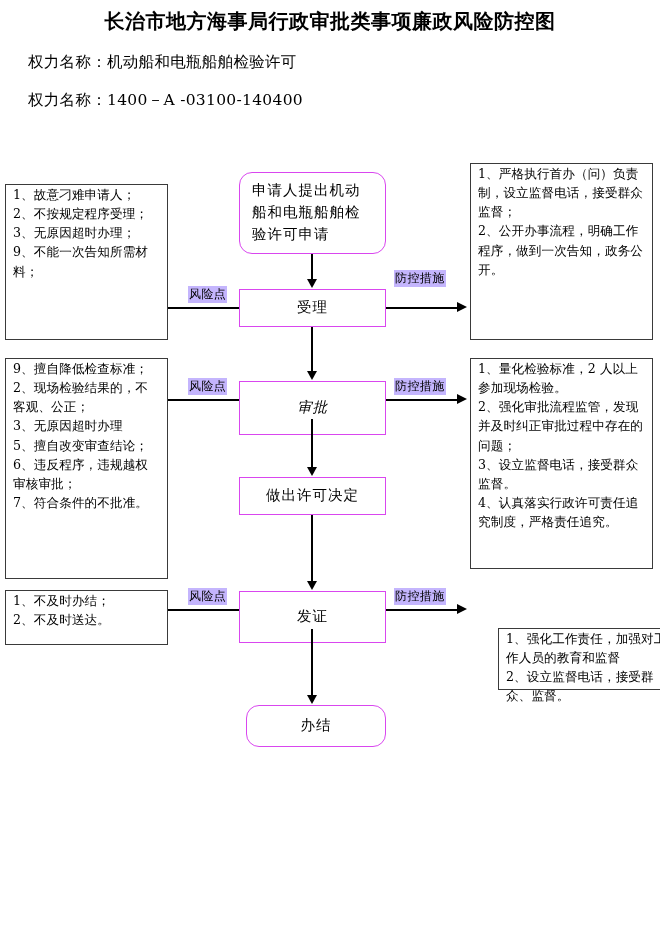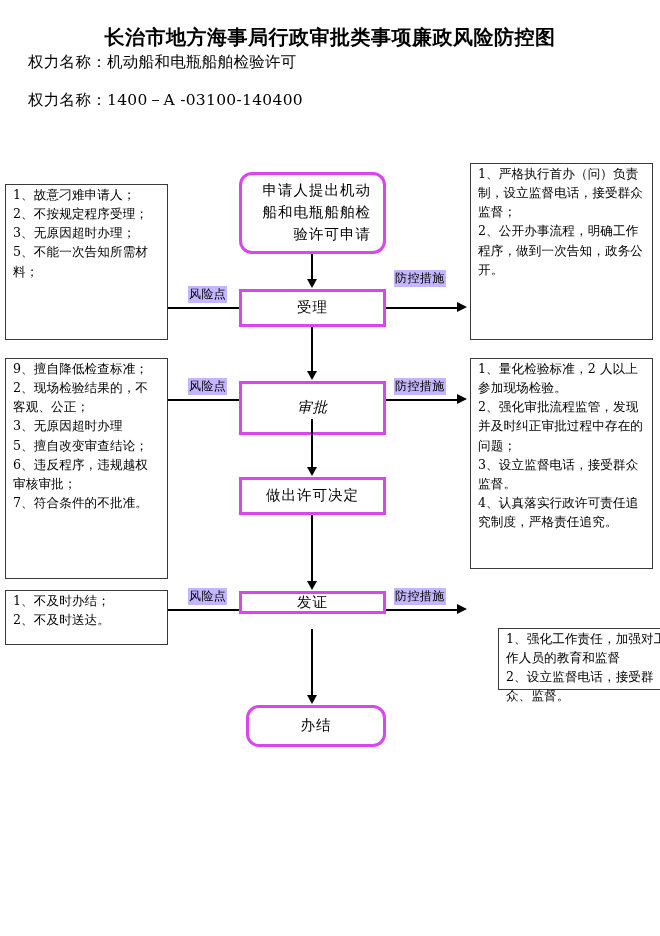--- a/index.html
+++ b/index.html
@@ -23,21 +23,20 @@
   .doc-title {
     position: absolute;
     left: 0;
     top: 8px;
     width: 660px;
     text-align: center;
     font-size: 20px;
     font-weight: bold;
     letter-spacing: 0.5px;
     font-family: "DejaVu Serif", "Liberation Serif", serif;
-    margin-top: 16px;
   }
   .meta-line {
     position: absolute;
     left: 28px;
     font-size: 15.5px;
     letter-spacing: 0.3px;
     white-space: nowrap;
   }
   .meta-line.l1 { top: 52px; }
   .meta-line.l2 { top: 90px; }
@@ -58,25 +57,25 @@
   .side-box .ln {
     white-space: normal;
     text-indent: 0;
   }
 
   
   .node {
     position: absolute;
     box-sizing: border-box;
     background: #ffffff;
-    border: 3px solid #d946ef;
+    border: 1px solid #d946ef;
     display: flex;
     align-items: center;
     justify-content: center;
-    text-align: right;
+    text-align: left;
     font-size: 14.5px;
     line-height: 1.5;
     letter-spacing: 1px;
   }
   .node.rounded {
     border-radius: 13px;
   }
   .node .node-text { display: block; }
 
   
@@ -138,21 +137,21 @@
   </div>
 
   <div class="node" style="left:239px; top:381px; width:147px; height:54px;font-style:italic;">
     <span class="node-text">审批</span>
   </div>
 
   <div class="node" style="left:239px; top:477px; width:147px; height:38px;">
     <span class="node-text">做出许可决定</span>
   </div>
 
-  <div class="node" style="left:239px; top:591px; width:147px; height:23px;">
+  <div class="node" style="left:239px; top:591px; width:147px; height:52px;">
     <span class="node-text">发证</span>
   </div>
 
   <div class="node rounded" style="left:246px; top:705px; width:140px; height:42px;">
     <span class="node-text">办结</span>
   </div>
 
   <div class="vline" style="left:311px; top:254px; height:26px;"></div>
   <div class="arrow-down" style="left:307px; top:279px;"></div>
 
@@ -189,21 +188,21 @@
   <div class="edge-label" style="left:188px; top:588px;">风险点</div>
 
   <div class="hline" style="left:386px; top:609px; width:77px;"></div>
   <div class="arrow-right" style="left:457px; top:604px;"></div>
   <div class="edge-label" style="left:394px; top:588px;">防控措施</div>
 
   <div class="box side-box" style="left:5px; top:184px; width:163px; height:156px;">
     <div class="ln">1、故意刁难申请人；</div>
     <div class="ln">2、不按规定程序受理；</div>
     <div class="ln">3、无原因超时办理；</div>
-    <div class="ln">5、不能一次告知所需材料；</div>
+    <div class="ln">9、不能一次告知所需材料；</div>
   </div>
 
   <div class="box side-box" style="left:5px; top:358px; width:163px; height:221px;">
     <div class="ln">9、擅自降低检查标准；</div>
     <div class="ln">2、现场检验结果的，不客观、公正；</div>
     <div class="ln">3、无原因超时办理</div>
     <div class="ln">5、擅自改变审查结论；</div>
     <div class="ln">6、违反程序，违规越权审核审批；</div>
     <div class="ln">7、符合条件的不批准。</div>
   </div>

